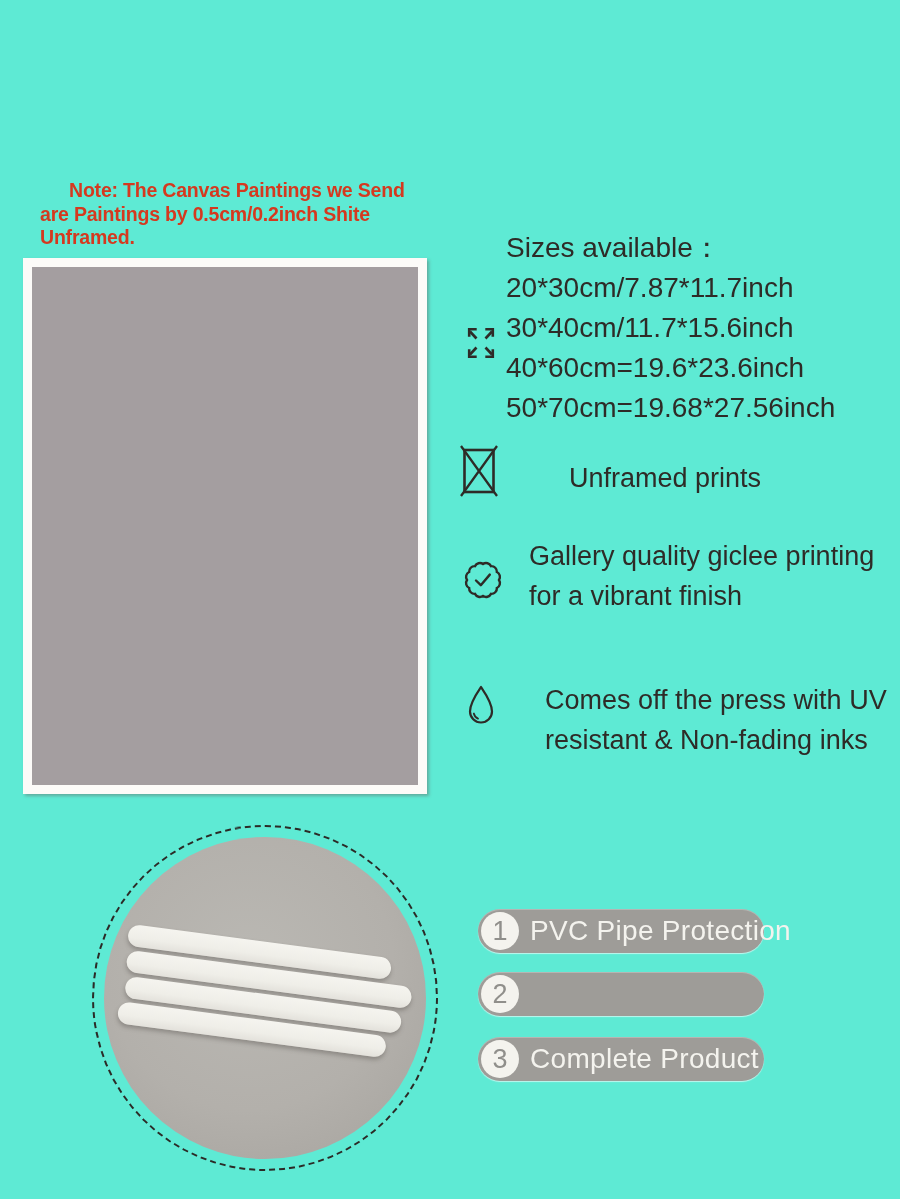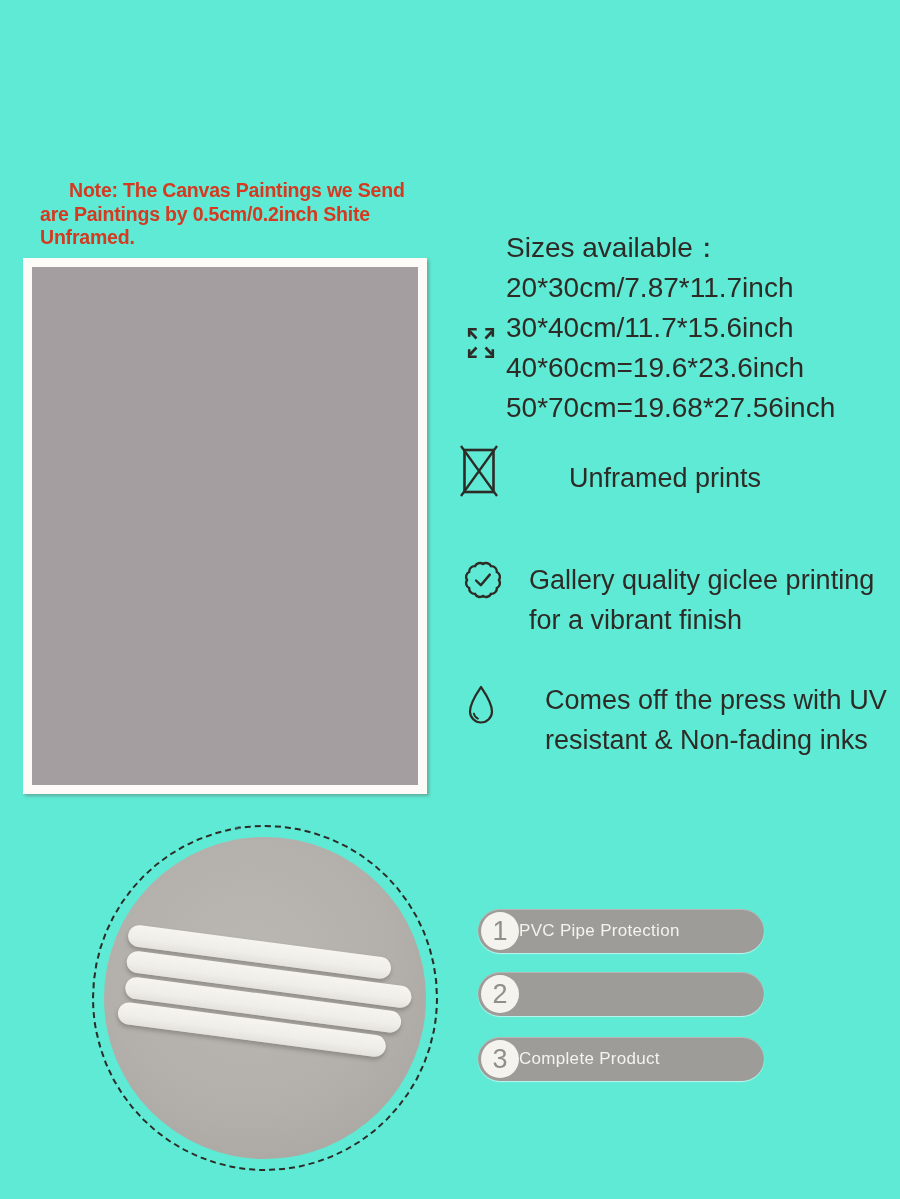--- a/index.html
+++ b/index.html
@@ -37,21 +37,21 @@
   
   .icon{position:absolute;}
   .icon svg{display:block;}
   .ic-stroke{stroke:#2e2b27;fill:none;}
   
   .feature-text{
     position:absolute;
     font-size:27px;line-height:40px;color:#2e2b27;
   }
   .ft-1{left:530px;top:458px;white-space:nowrap;margin-left:39px;}
-  .ft-2{left:529px;top:560px;width:372px;}
+  .ft-2{left:529px;top:536px;width:372px;}
   .ft-3{left:545px;top:680px;width:376px;}
   
   .photo-circle{
     position:absolute;left:92px;top:825px;width:346px;height:346px;
     border:2px dashed #2b2a26;border-radius:50%;
     box-sizing:border-box;
   }
   .photo-inner{
     position:absolute;left:10px;top:10px;width:322px;height:322px;
     border-radius:50%;overflow:hidden;
@@ -80,21 +80,21 @@
   .pill-1{top:909px;}
   .pill-2{top:972px;}
   .pill-3{top:1037px;}
   .pill-num{
     width:38px;height:38px;border-radius:50%;
     background:#f4f3ee;margin-left:3px;flex:0 0 auto;
     display:flex;align-items:center;justify-content:center;
     font-size:27px;color:#908f8b;
   }
   .pill-label{
-    margin-left:0;font-size:17px;letter-spacing:0.3px;color:#f4f3ee;
+    margin-left:11px;font-size:28px;letter-spacing:0.3px;color:#f4f3ee;
     white-space:nowrap;
   }
 </style>
 </head>
 <body>
 
 <div class="page">
 
   <div class="note">
     <div class="note-line indent">Note: The Canvas Paintings we Send</div>

